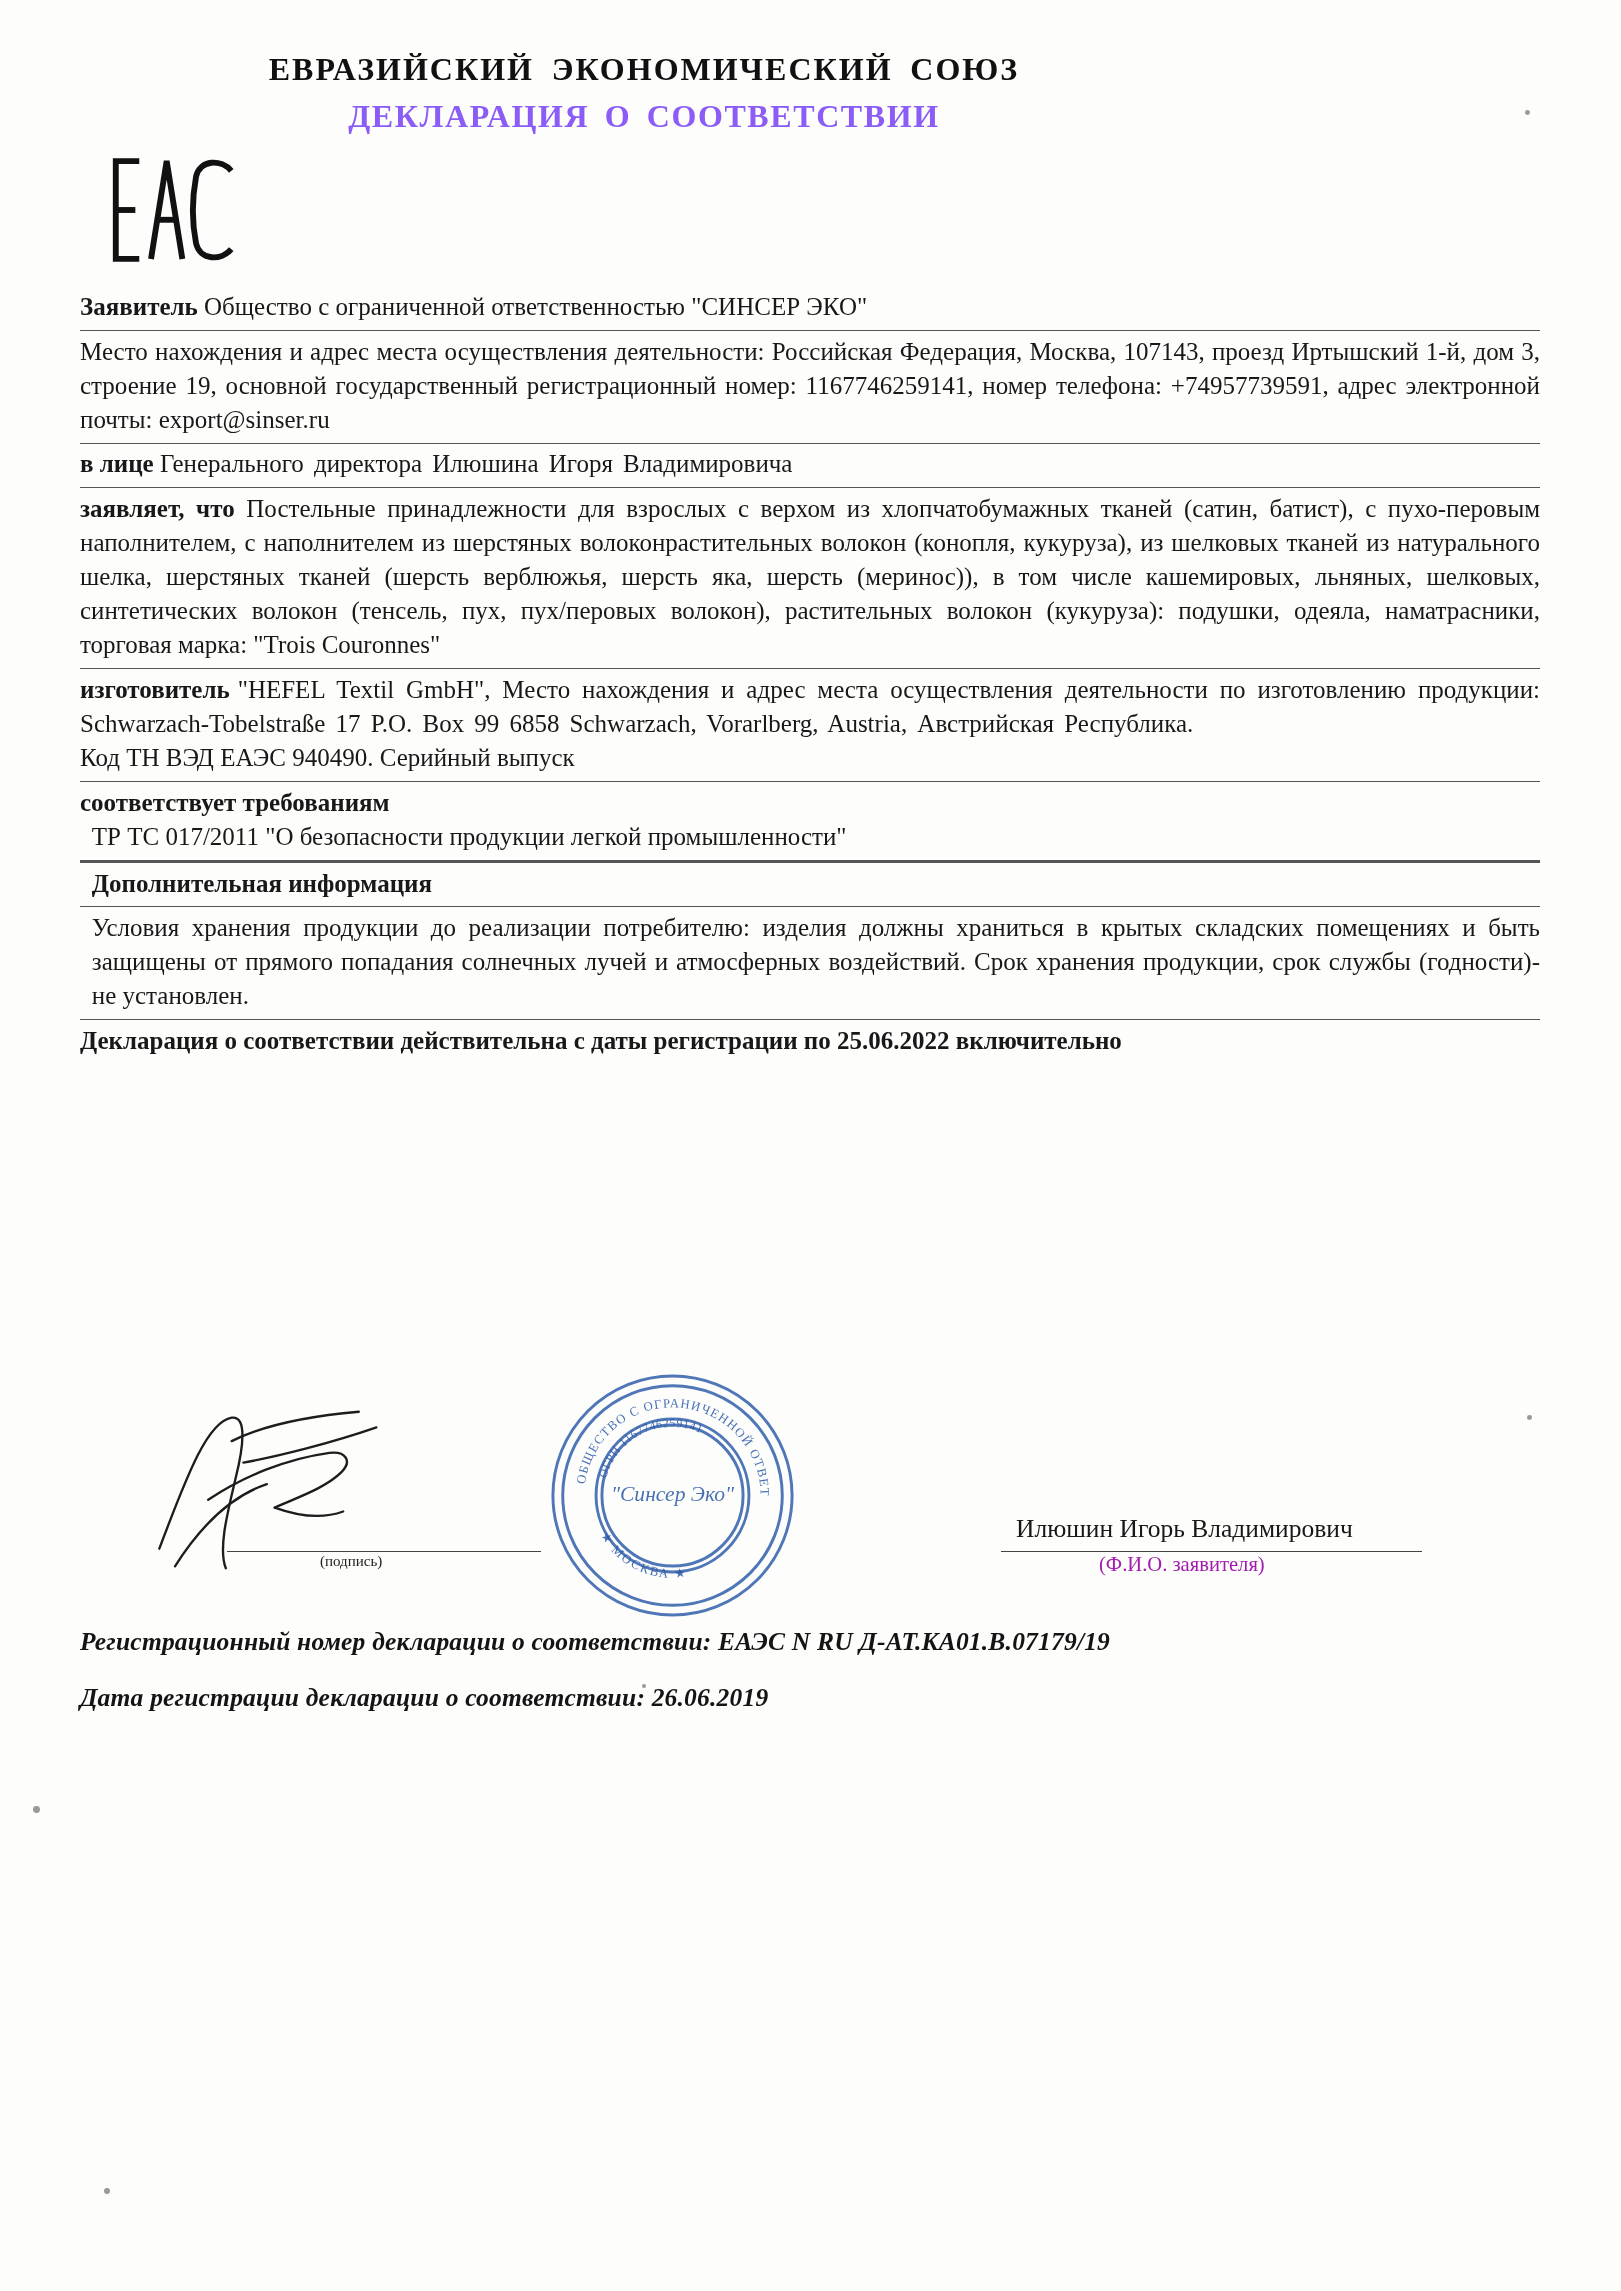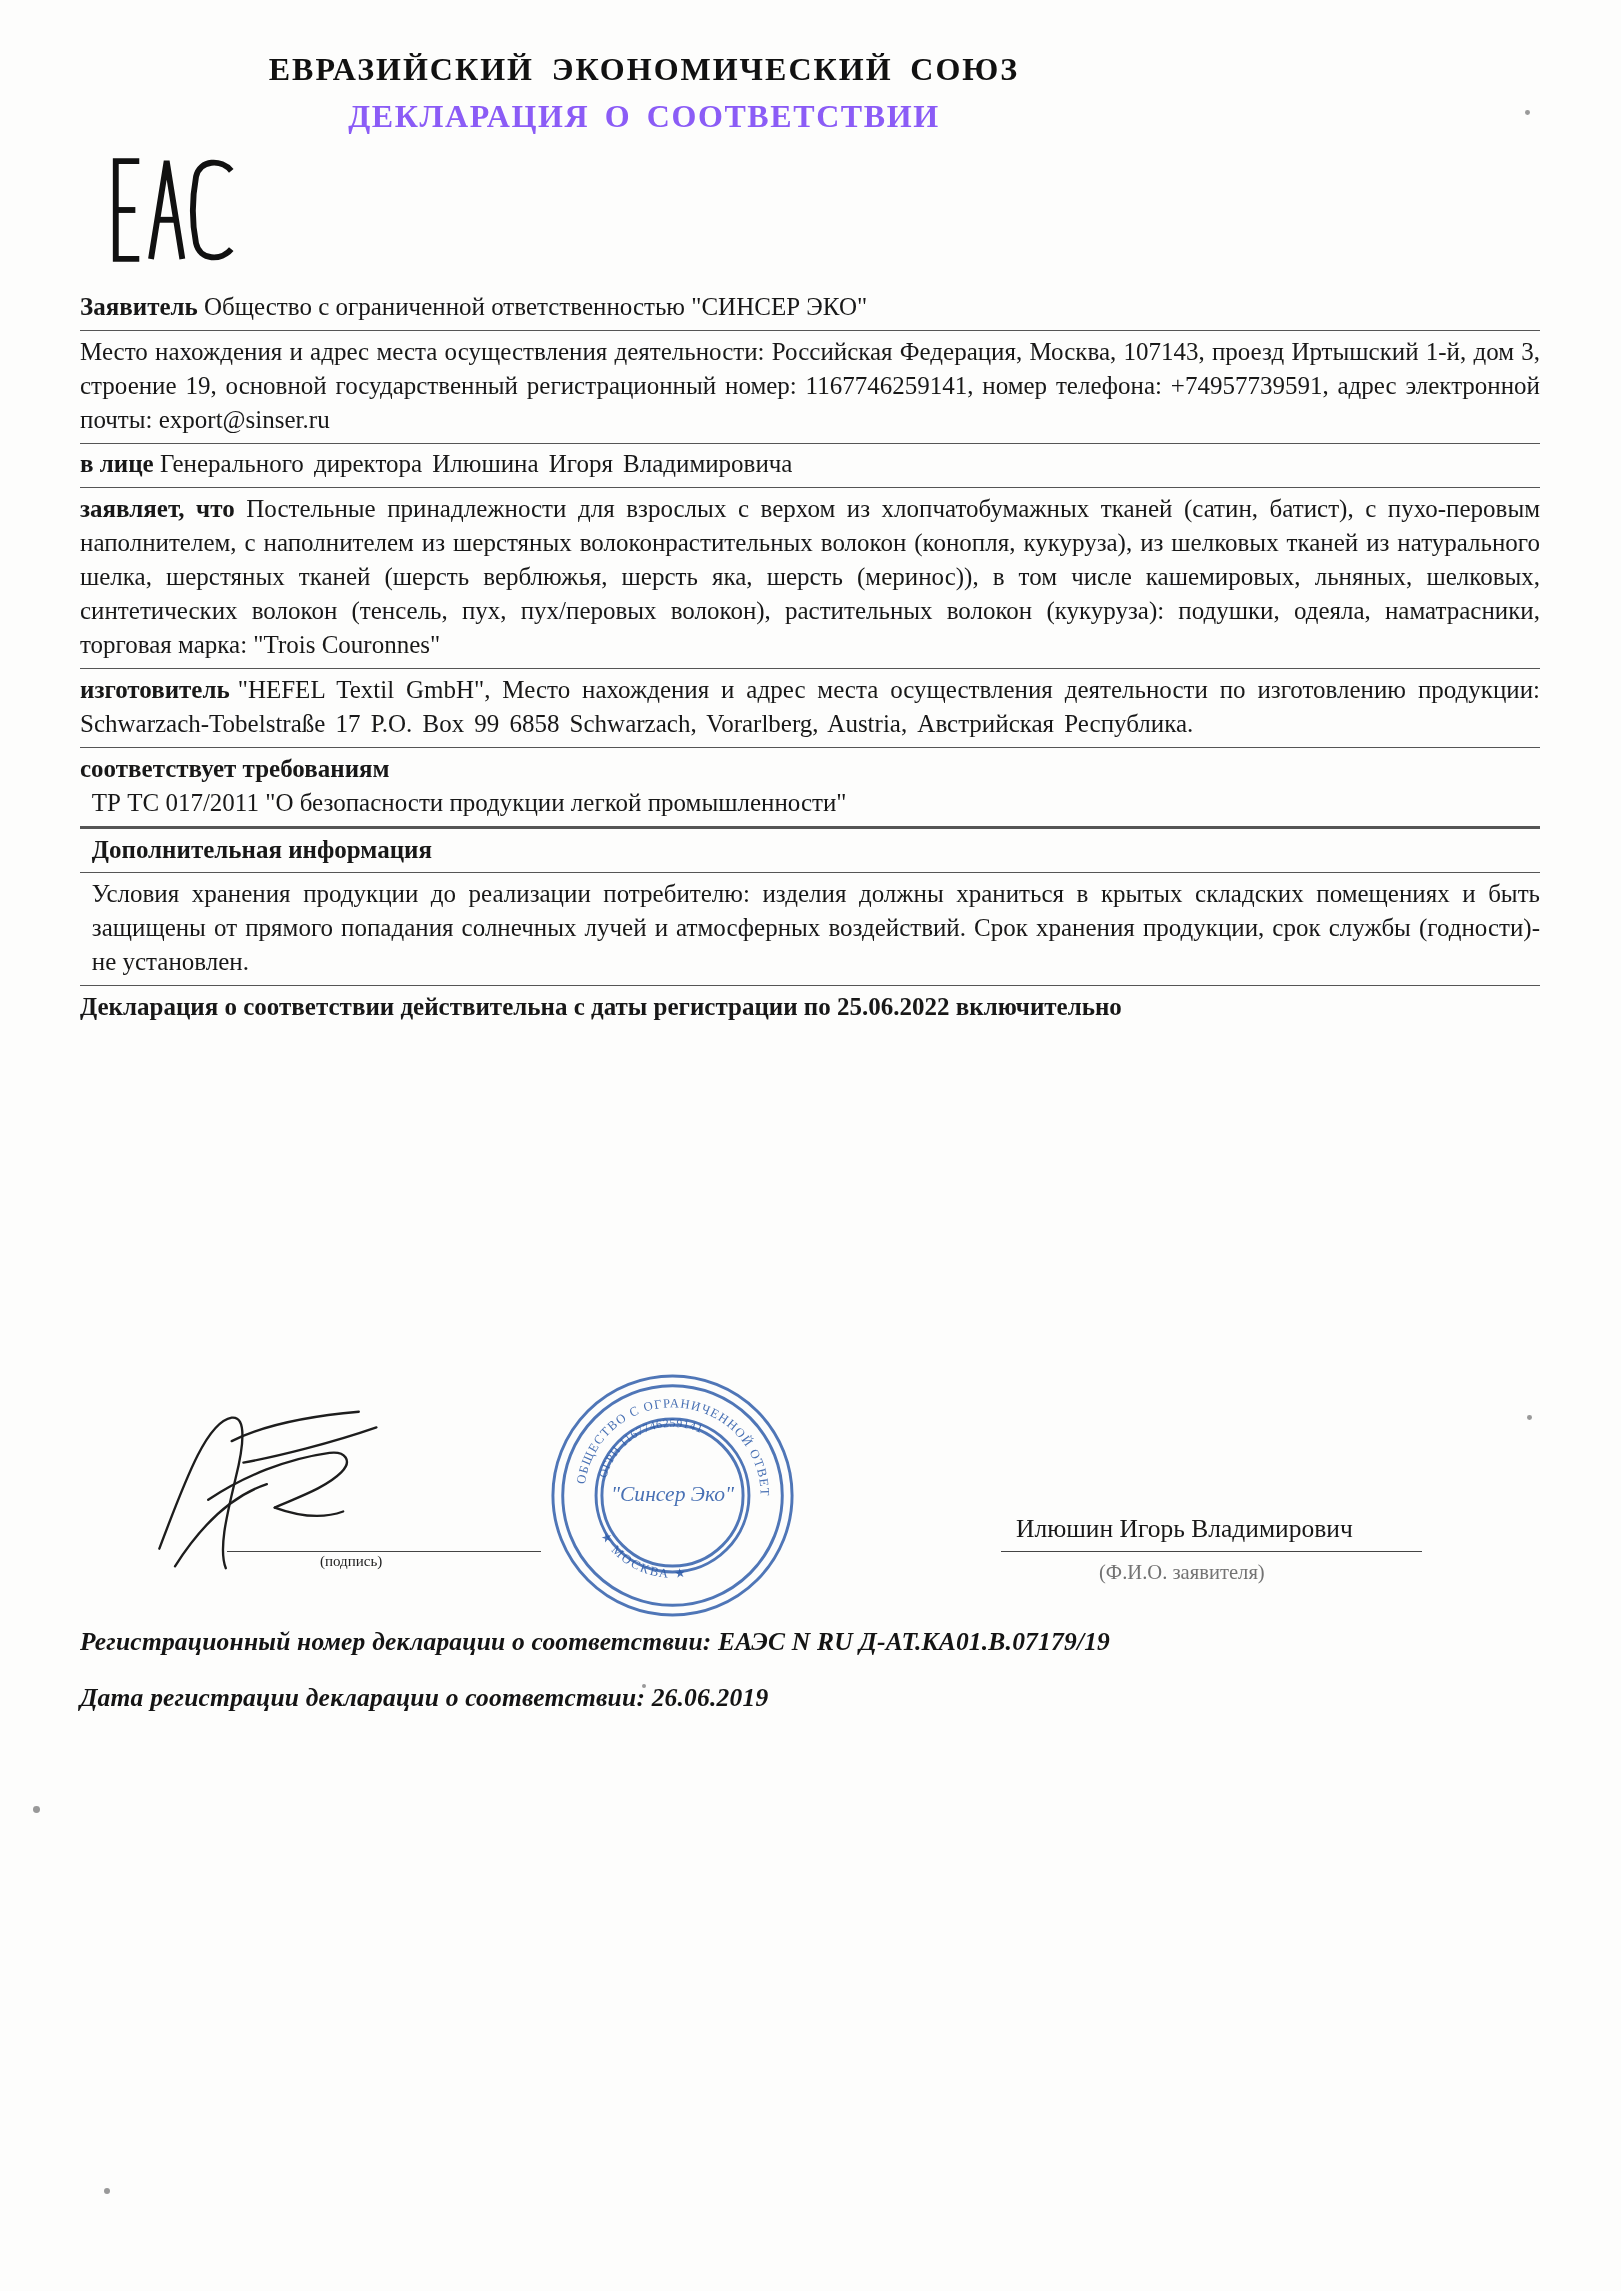--- a/index.html
+++ b/index.html
@@ -127,23 +127,23 @@
   .sig-line-right {
     position: absolute;
     left: 921px;
     top: 147px;
     width: 421px;
     border-bottom: 1.1px solid #444;
   }
   .sig-cap-right {
     position: absolute;
     left: 1019px;
-    top: 157px;
+    top: 149px;
     font-size: 20.6px;
-    color: #737373;
+    color: #a21caf;
     text-align: center;
   }
 
   
   .stamp {
     position: absolute;
     left: 549px;
     top: 1372px;
     width: 247px;
     height: 247px;
@@ -233,20 +233,21 @@
         <span>Постельные принадлежности для взрослых с верхом из хлопчатобумажных тканей (сатин, батист), с пухо-перовым наполнителем, с наполнителем из шерстяных волоконрастительных волокон (конопля, кукуруза), из шелковых тканей из натурального шелка, шерстяных тканей (шерсть верблюжья, шерсть яка, шерсть (меринос)), в том числе кашемировых, льняных, шелковых, синтетических волокон (тенсель, пух, пух/перовых волокон), растительных волокон (кукуруза): подушки, одеяла, наматрасники, торговая марка: "Trois Couronnes"</span>
       </div>
     </div>
     <div class="rule"></div>
 
     <div class="blk">
       <div class="t just">
         <span class="lbl-bold">изготовитель</span>
         <span class="sp-wide">"HEFEL Textil GmbH", Место нахождения и адрес места осуществления деятельности по изготовлению продукции: Schwarzach-Tobelstraße 17 P.O. Box 99 6858 Schwarzach, Vorarlberg, Austria, Австрийская Республика.</span>
       </div>
+      <div class="t">Код ТН ВЭД ЕАЭС 940490. Серийный выпуск</div>
     </div>
     <div class="rule"></div>
 
     <div class="blk">
       <div class="t lbl-bold">соответствует требованиям</div>
       <div class="t indent">ТР ТС 017/2011 "О безопасности продукции легкой промышленности"</div>
     </div>
     <div class="rule"></div>
 
     <div class="rule"></div>

